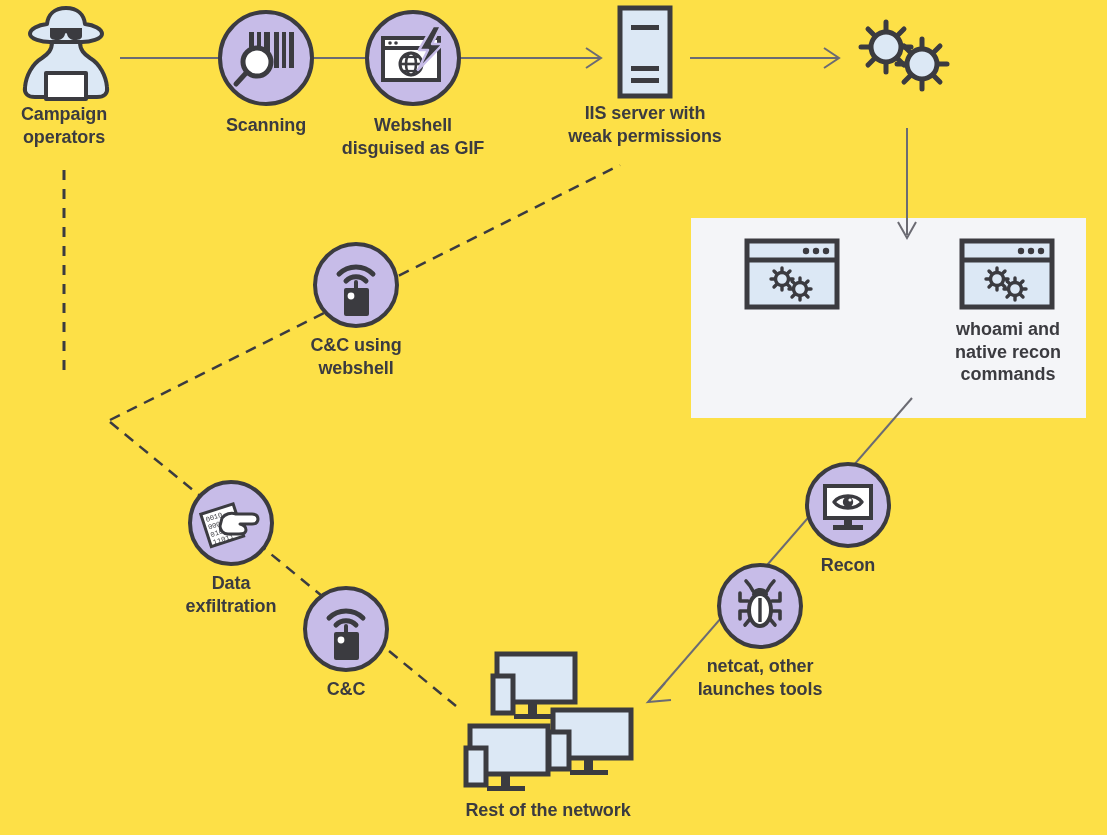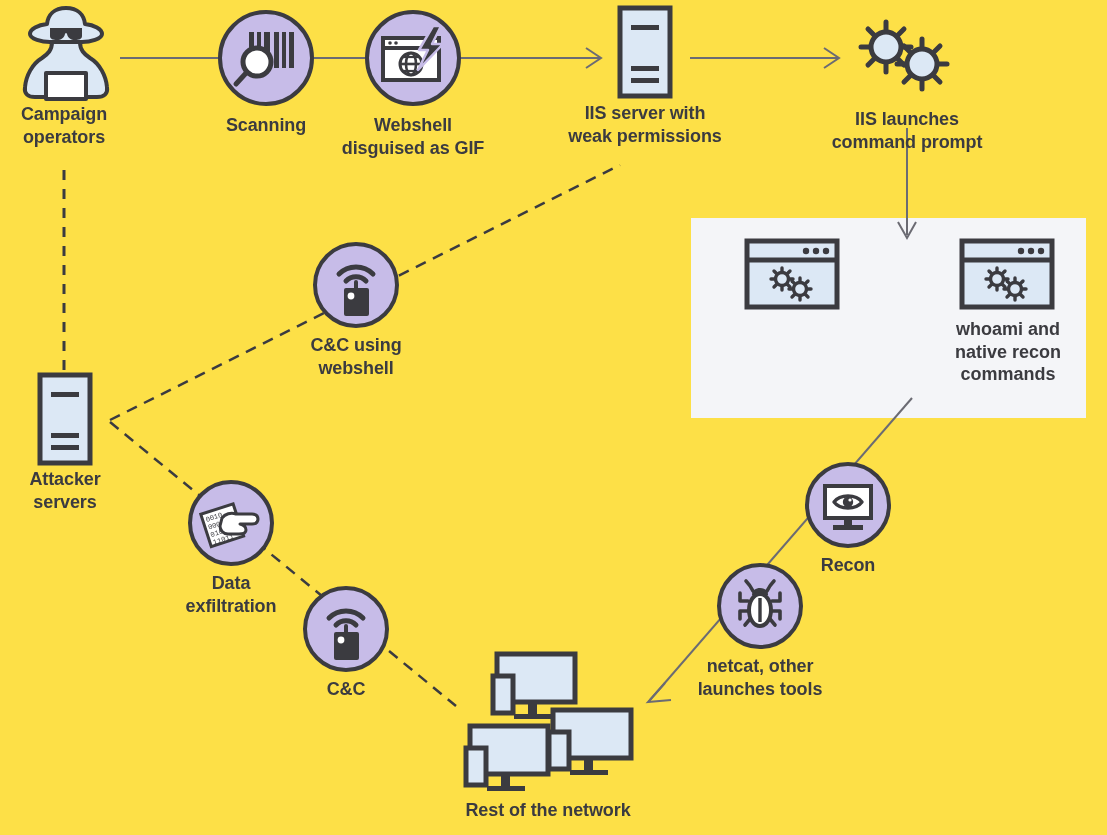--- a/index.html
+++ b/index.html
@@ -184,22 +184,20 @@
           <line x1="41" y1="50" x2="50" y2="50"></line>
           <line x1="82" y1="50" x2="91" y2="50"></line>
           <line x1="48" y1="32" x2="54" y2="38"></line>
           <line x1="78" y1="62" x2="84" y2="68"></line>
           <line x1="84" y1="32" x2="78" y2="38"></line>
           <line x1="54" y1="62" x2="48" y2="68"></line>
         </g>
         <circle cx="66" cy="50" r="15" fill="#dce8f5" stroke="#3b3b40" stroke-width="5"></circle>
       </svg>
     </div>
-    <div class="label" style="top:94px;width:260px;">IIS launches
-command prompt</div>
   </div>
 
   <div class="node" style="left:700px;top:238px;width:186px;height:170px;">
     <div class="plain-icon" style="left:44px;top:0px;">
       <svg width="96" height="72" viewBox="0 0 96 72">
         <rect x="3" y="3" width="90" height="66" fill="#dce8f5" stroke="#3b3b40" stroke-width="5"></rect>
         <line x1="3" y1="22" x2="93" y2="22" stroke="#3b3b40" stroke-width="5"></line>
         <circle cx="62" cy="13" r="3.2" fill="#3b3b40"></circle>
         <circle cx="72" cy="13" r="3.2" fill="#3b3b40"></circle>
         <circle cx="82" cy="13" r="3.2" fill="#3b3b40"></circle>
@@ -313,32 +311,20 @@
         <path d="M22 28 A24 24 0 0 1 56 28" fill="none" stroke="#3b3b40" stroke-width="5" stroke-linecap="round"></path>
         <path d="M29 35 A14 14 0 0 1 49 35" fill="none" stroke="#3b3b40" stroke-width="5" stroke-linecap="round"></path>
         <line x1="39" y1="36" x2="39" y2="46" stroke="#3b3b40" stroke-width="4" stroke-linecap="round"></line>
         <rect x="27" y="42" width="25" height="28" rx="2" fill="#3b3b40"></rect>
         <circle cx="34" cy="50" r="3.4" fill="#ffffff"></circle>
       </svg>
     </div>
     <div class="label" style="top:92px;width:160px;">C&amp;C</div>
   </div>
 
-  <div class="node" style="left:20px;top:372px;width:90px;height:150px;">
-    <div class="plain-icon" style="left:17px;top:0px;">
-      <svg width="56" height="94" viewBox="0 0 56 94">
-        <rect x="3" y="3" width="50" height="88" fill="#dce8f5" stroke="#3b3b40" stroke-width="5"></rect>
-        <rect x="14" y="20" width="28" height="5" fill="#3b3b40"></rect>
-        <rect x="14" y="61" width="28" height="5" fill="#3b3b40"></rect>
-        <rect x="14" y="73" width="28" height="5" fill="#3b3b40"></rect>
-      </svg>
-    </div>
-    <div class="label" style="top:96px;width:180px;">Attacker
-servers</div>
-  </div>
 
   <div class="node" style="left:805px;top:462px;width:86px;height:130px;">
     <div class="circle-icon" style="left:0px;top:0px;width:86px;height:86px;">
       <svg width="78" height="78" viewBox="0 0 78 78">
         <rect x="16" y="20" width="46" height="32" fill="#ffffff" stroke="#3b3b40" stroke-width="4"></rect>
         <rect x="35" y="52" width="8" height="7" fill="#3b3b40"></rect>
         <rect x="24" y="59" width="30" height="5" fill="#3b3b40"></rect>
 
         <path d="M25 36 C31 28 47 28 53 36 C47 44 31 44 25 36 Z" fill="#ffffff" stroke="#3b3b40" stroke-width="3.4" stroke-linejoin="round"></path>
         <circle cx="39" cy="36" r="5.2" fill="#3b3b40"></circle>

